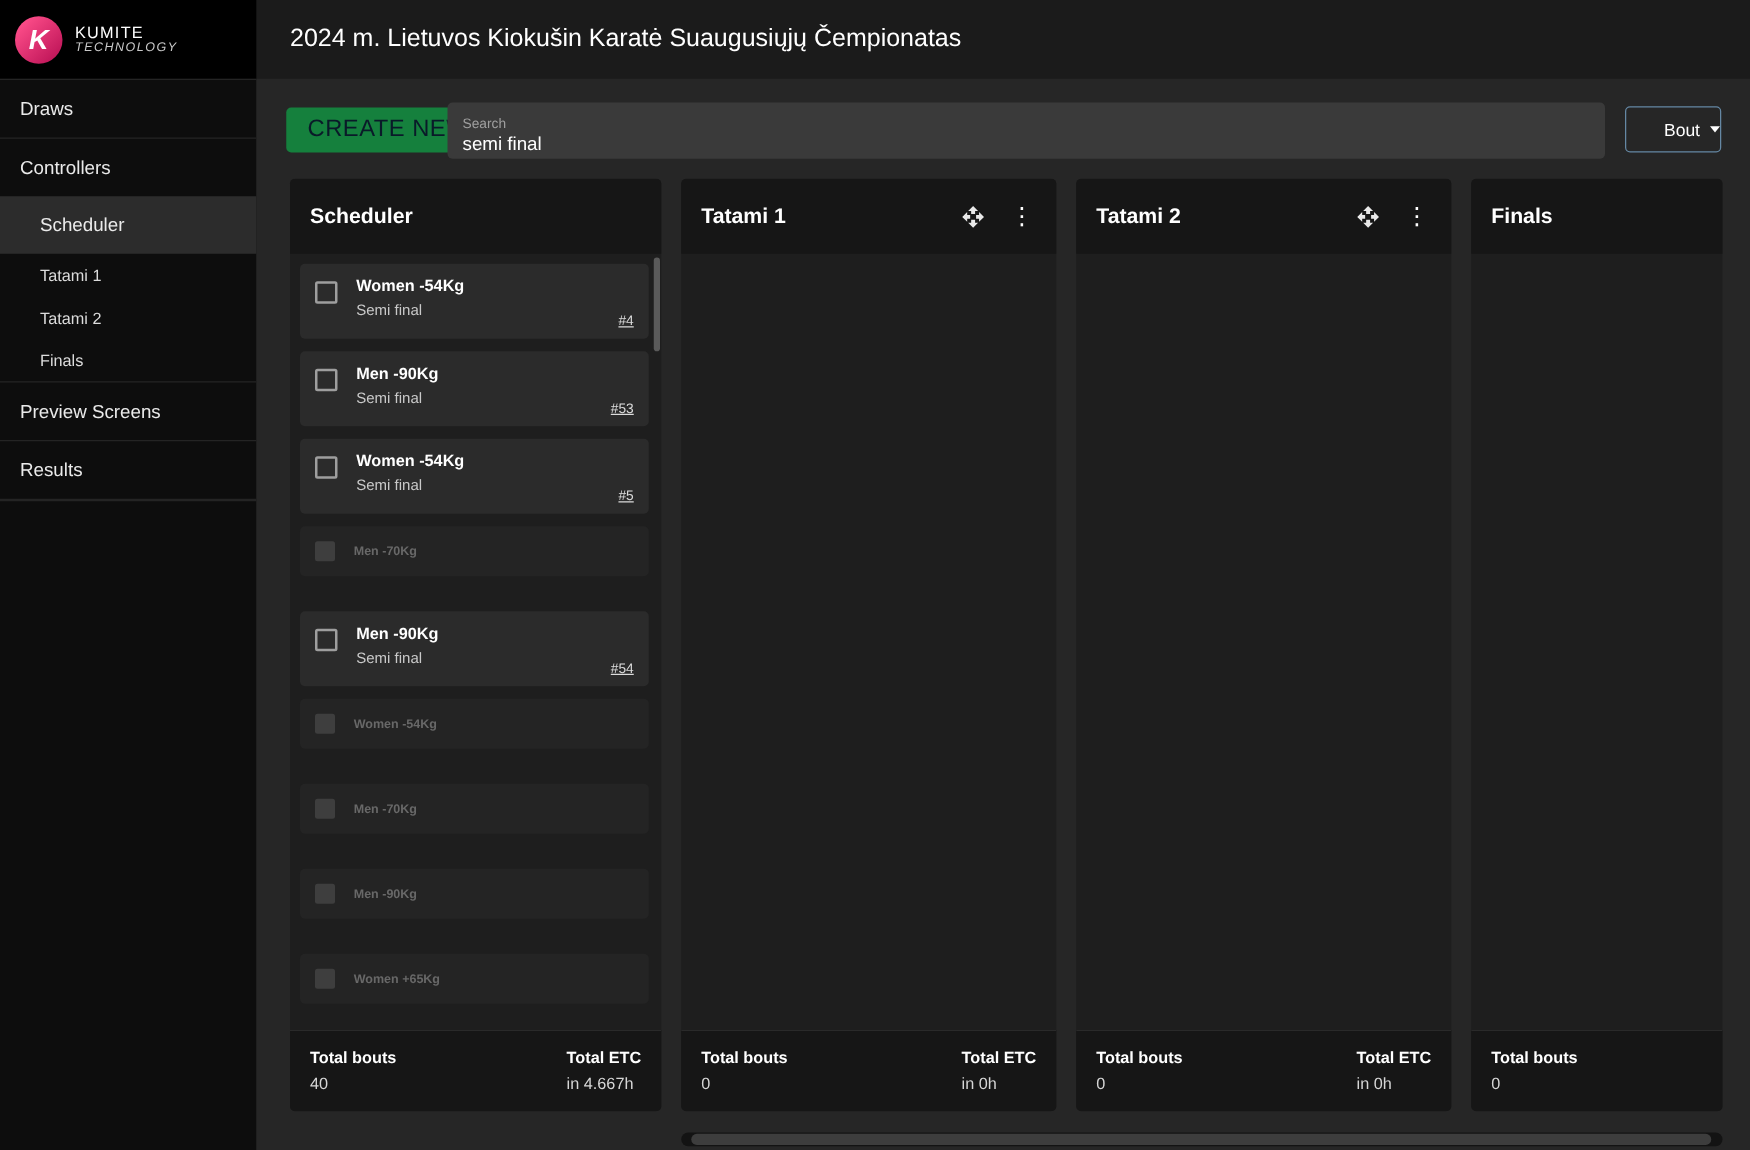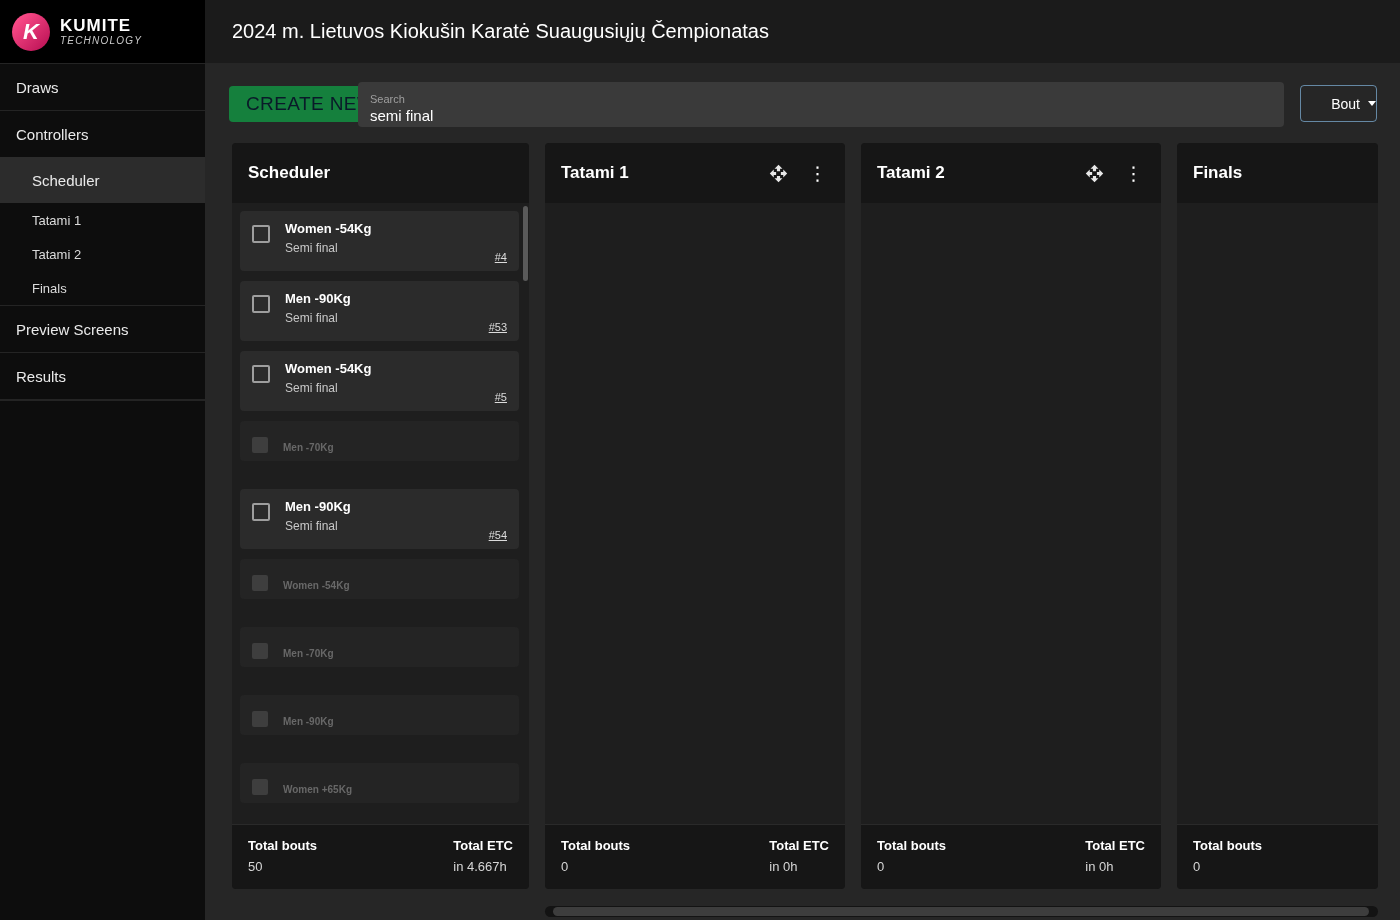--- a/index.html
+++ b/index.html
@@ -4,21 +4,21 @@
 <style>
   *{box-sizing:border-box;margin:0;padding:0}
   html,body{width:1400px;height:920px;overflow:hidden}
   body{position:relative;background:#262626;font-family:"Liberation Sans",sans-serif;color:#fff}
 
   
   .sidebar{position:absolute;left:0;top:0;width:205px;height:920px;background:#0d0d0d;z-index:2}
   .logo{height:63px;background:#000;display:flex;align-items:center;gap:10px;padding:0 12px}
   .logo-badge{width:38px;height:38px;border-radius:50%;background:linear-gradient(135deg,#ff4f8b 10%,#c2185b 85%);
     display:flex;align-items:center;justify-content:center;font-weight:bold;font-style:italic;font-size:22px;color:#fff;flex:none}
-  .logo-name{font-size:17px;font-weight:bold;letter-spacing:1px;line-height:1.1}
+  .logo-name{font-size:13px;font-weight:normal;letter-spacing:1px;line-height:1.1}
   .logo-tag{font-size:10px;font-style:italic;color:#c9c9c9;letter-spacing:1.2px}
   .nav-item{display:flex;align-items:center;height:46px;padding-left:16px;font-size:15px;color:#eaeaea;cursor:pointer}
   .nav-item.sub1{padding-left:32px}
   .nav-item.sub2{height:34px;padding-left:32px;font-size:13px;color:#dcdcdc}
   .nav-item.active{background:#2c2c2c}
   .nav-divider{height:1px;background:#242424}
 
   
   .topbar{position:absolute;left:205px;top:0;width:1195px;height:63px;background:#1b1b1b;
     display:flex;align-items:center;padding:0 27px;z-index:1}
@@ -54,21 +54,21 @@
   .f-value{font-size:13px;color:#d6d6d6;margin-top:6px}
   .f-right{text-align:left}
 
   
   .bout-card{position:relative;background:#2b2b2b;border-radius:4px;margin-bottom:10px;padding:10px 12px;
     display:flex;gap:15px;height:60px;cursor:pointer}
   .cb{width:18px;height:18px;border:2px solid #9e9e9e;border-radius:2px;margin-top:4px;flex:none;cursor:pointer}
   .bc-title{font-size:13px;font-weight:bold;color:#fff}
   .bc-sub{font-size:12px;color:#c9c9c9;margin-top:5px}
   .bc-link{position:absolute;right:12px;bottom:8px;font-size:11px;color:#dcdcdc;text-decoration:underline;cursor:pointer}
-  .bout-card.ghost{height:40px;background:#242424;margin-bottom:28px;align-items:flex-end;padding:8px 12px;cursor:default}
+  .bout-card.ghost{height:40px;background:#242424;margin-bottom:28px;align-items:center;padding:8px 12px;cursor:default}
   .ghost .cb{width:16px;height:16px;background:#3e3e3e;border:none;margin-top:0}
   .ghost .bc-title{font-size:10px;color:#686868}
 
   .sched-scroll{position:absolute;right:1px;top:3px;width:5px;height:75px;background:#5a5a5a;border-radius:3px;cursor:pointer}
 
   
   .hscroll{position:absolute;left:545px;top:906px;width:833px;height:11px;background:#131313;border-radius:6px}
   .hscroll-thumb{position:absolute;left:8px;top:1px;width:816px;height:9px;background:#3d3d3d;border-radius:5px;cursor:pointer}
 </style>
 </head>
@@ -198,21 +198,21 @@
       <div class="bout-card ghost">
         <div class="cb"></div>
         <div class="bc-title">Women +65Kg</div>
       </div>
 
       <div class="sched-scroll"></div>
     </div>
     <div class="panel-footer">
       <div>
         <div class="f-label">Total bouts</div>
-        <div class="f-value">50</div>
+        <div class="f-value">40</div>
       </div>
       <div class="f-right">
         <div class="f-label">Total ETC</div>
         <div class="f-value">in 4.667h</div>
       </div>
     </div>
   </div>
 
   <div class="panel w-300">
     <div class="panel-header">

